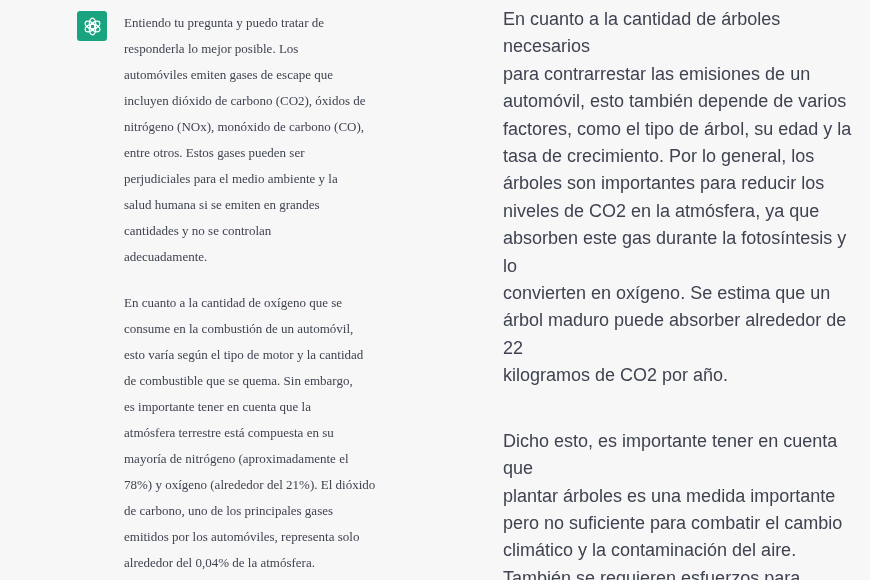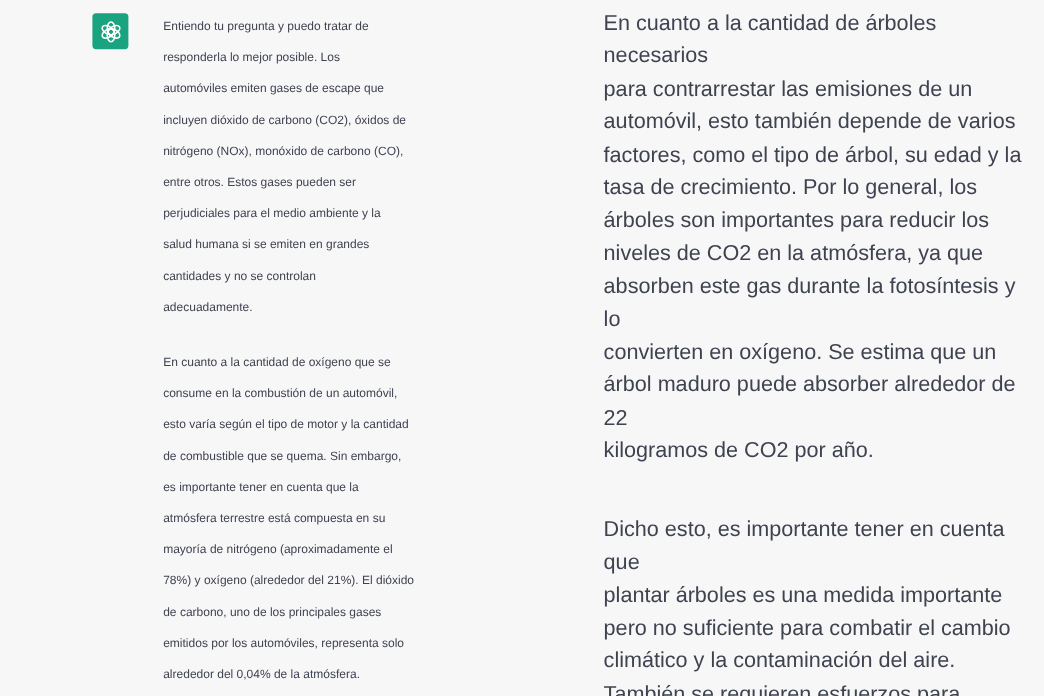--- a/index.html
+++ b/index.html
@@ -26,25 +26,26 @@
       display: flex;
       align-items: center;
       justify-content: center;
     }
     .avatar svg { width: 21px; height: 21px; }
     .col {
       position: absolute;
       top: 0;
     }
     .col-left {
-      left: 136px;
+      left: 124px;
       top: 10px;
       width: 320px;
-      font-size: 10px;
+      font-size: 13px;
       line-height: 26px;
+      font-family: Liberation Serif, serif;
     }
     .col-right {
       left: 503px;
       top: 6px;
       width: 350px;
       font-size: 18px;
       line-height: 27.4px;
     }
     .col p {
       margin: 0;

